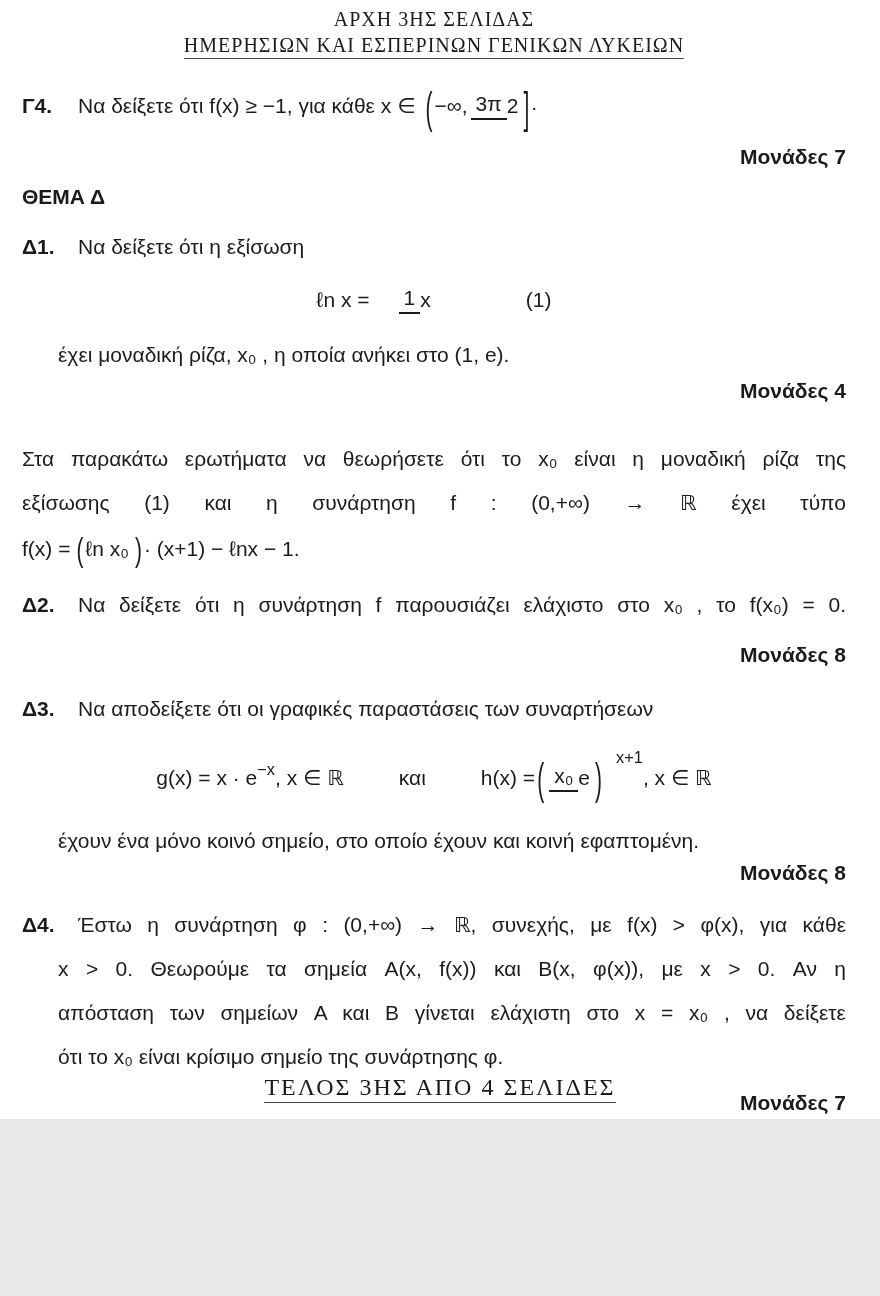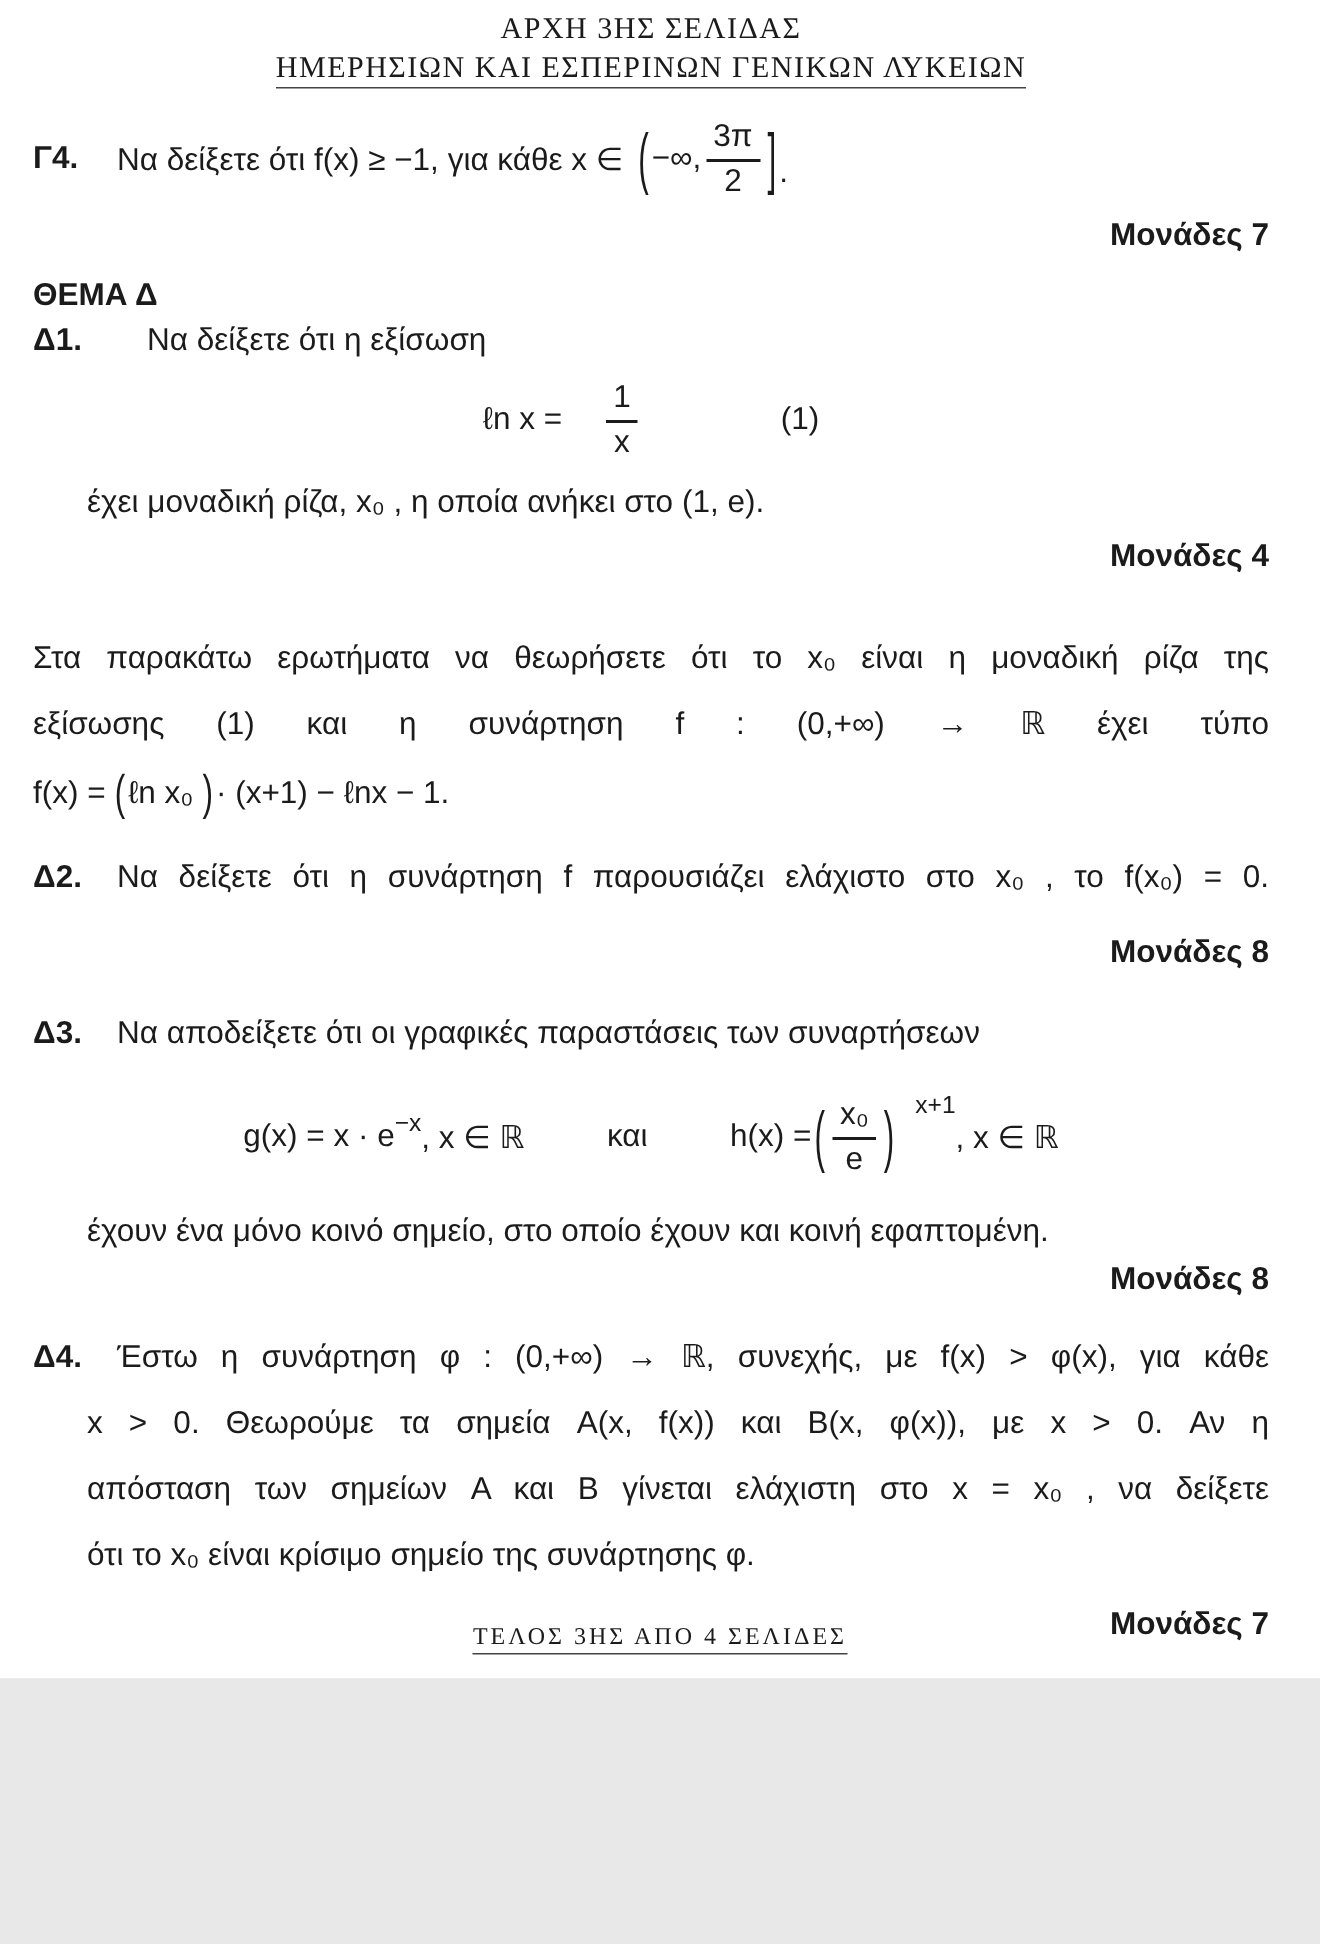--- a/index.html
+++ b/index.html
@@ -13,50 +13,50 @@
     font-size:21px;
     overflow:hidden;
   }
   .content { padding:8px 34px 0 22px; }
 
   
   .hdr { text-align:center; font-family:"Liberation Serif","DejaVu Serif",serif; font-size:20px; letter-spacing:1px; }
   .hdr-line2 { margin-top:3px; }
   .hdr-line2 span, .ftr span { display:inline-block; border-bottom:1.5px solid #444; padding-bottom:1px; }
   .ftr { position:absolute; bottom:16px; left:0; width:100%; text-align:center;
-         font-family:"Liberation Serif","DejaVu Serif",serif; font-size:16px; letter-spacing:2px;margin-top:23px; }
+         font-family:"Liberation Serif","DejaVu Serif",serif; font-size:24px; letter-spacing:2px;margin-top:23px; }
 
   
   .item { display:flex; align-items:flex-start; }
   .item .lbl { flex:0 0 56px; font-weight:700; }
   .item .txt { flex:1; }
   .just { text-align:justify; text-align-last:justify; }
 
   .marks { font-weight:700; text-align:right; }
 
   
   .mrow { display:flex; align-items:center; justify-content:center; }
-  .frac { display:inline-flex; flex-direction:column; align-items:center; line-height:1.15; vertical-align:middle; margin:0 3px; }
+  .frac { display:inline-flex; flex-direction:row; align-items:center; line-height:1.15; vertical-align:middle; margin:0 3px; }
   .frac .num { padding:0 5px 2px; border-bottom:2px solid #1b1b1b; }
   .frac .den { padding-top:1px; }
   .tp { display:inline-block; font-weight:300; line-height:1; margin:0 2px; transform-origin:center; }
   .tp-m { transform:scaleY(1.55); }   
   .tp-l { transform:scaleY(2.15); }   
   .exp    { position:relative; top:-1.25em; font-size:0.78em; margin-left:12px; }
   .exp-sm { position:relative; top:-0.5em;  font-size:0.78em; }
   .baseline-dot { align-self:flex-end; padding-bottom:6px; }
 
   
   .g4-row   { margin-top:16px; min-height:62px; display:flex; align-items:center; }
   .g4-row .lbl { flex:0 0 56px; font-weight:700; align-self:center; }
   .g4-math  { display:inline-flex; align-items:center; }
   .g4-text  { margin-right:8px; }
   .mk-7a { margin-top:8px; }
   .theme { margin-top:16px; font-weight:700; }
-  .d1-row { margin-top:6px;gap:20px; }
+  .d1-row { margin-top:26px; }
   .eq1 { margin-top:10px; min-height:62px;gap:20px; }
   .eq1 .lhs { margin-right:6px; }
   .eq1 .tag { margin-left:72px; }
   .after1 { margin-top:12px; margin-left:36px; }
   .mk-4 { margin-top:12px; }
   .intro { margin-top:34px; line-height:44px; }
   .intro-f { display:flex; align-items:center; min-height:48px; line-height:normal; }
   .intro-f .seg { margin-right:4px; }
   .d2-row { margin-top:20px; }
   .mk-6 { margin-top:26px; }

